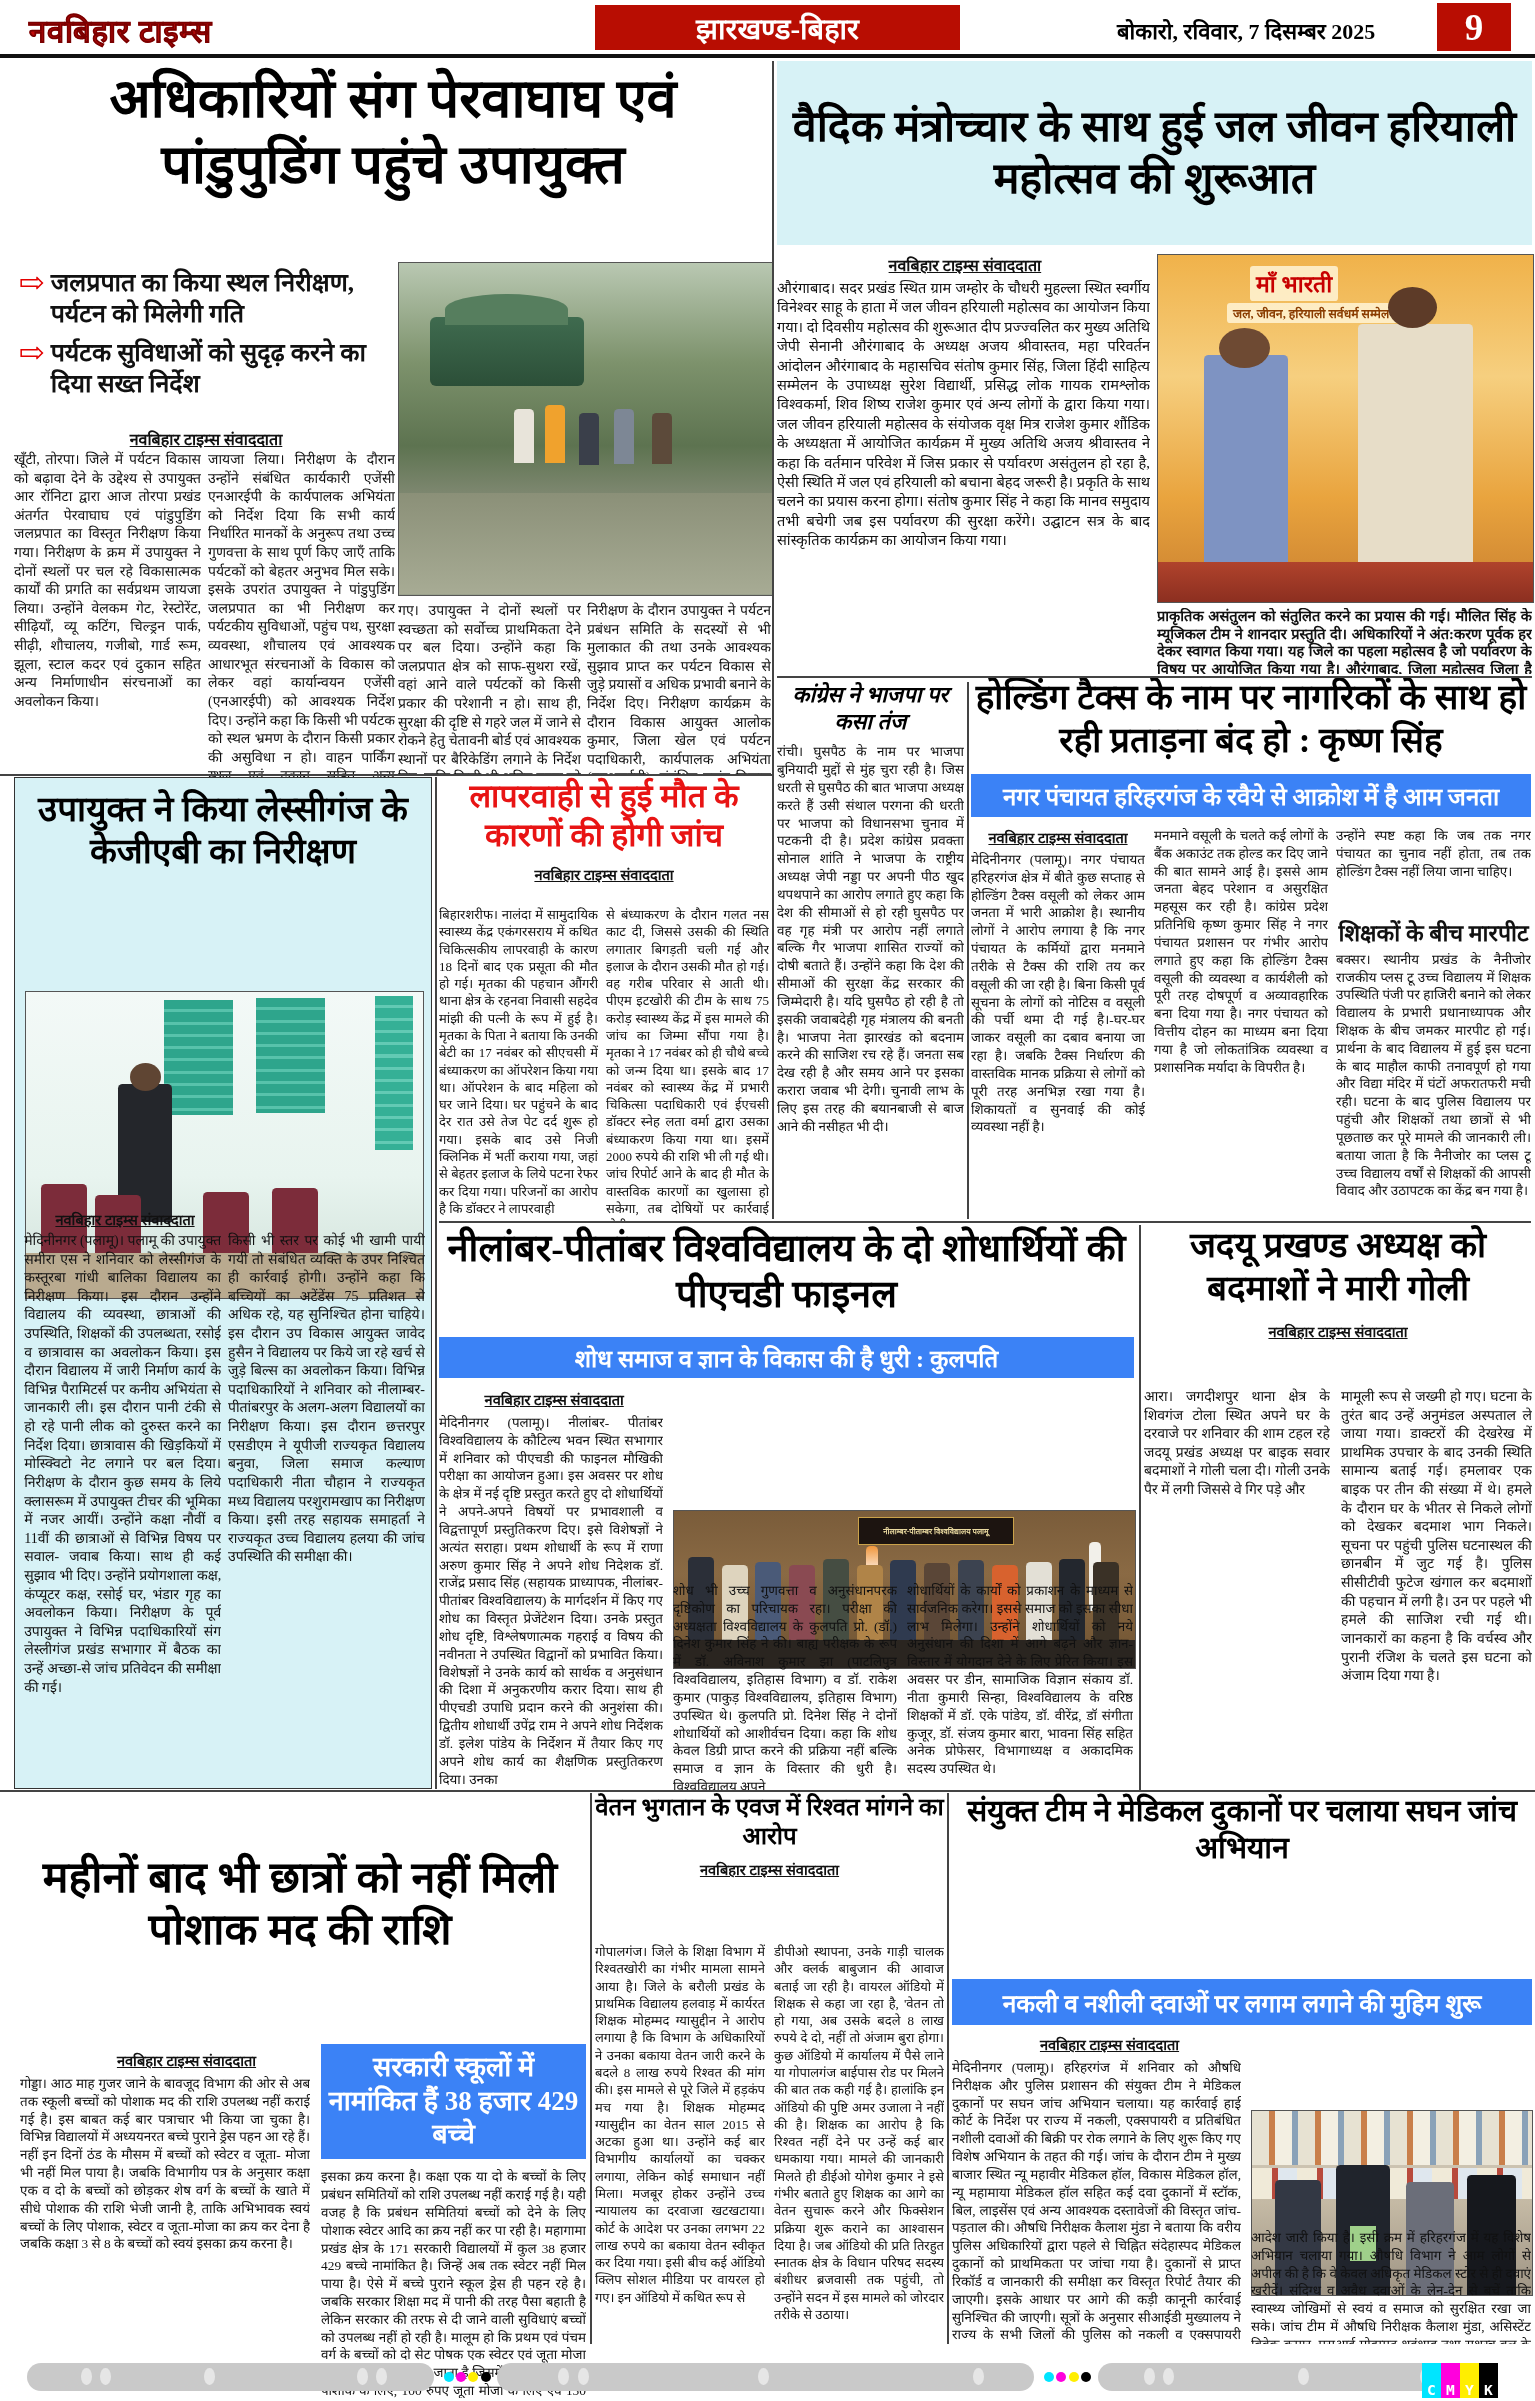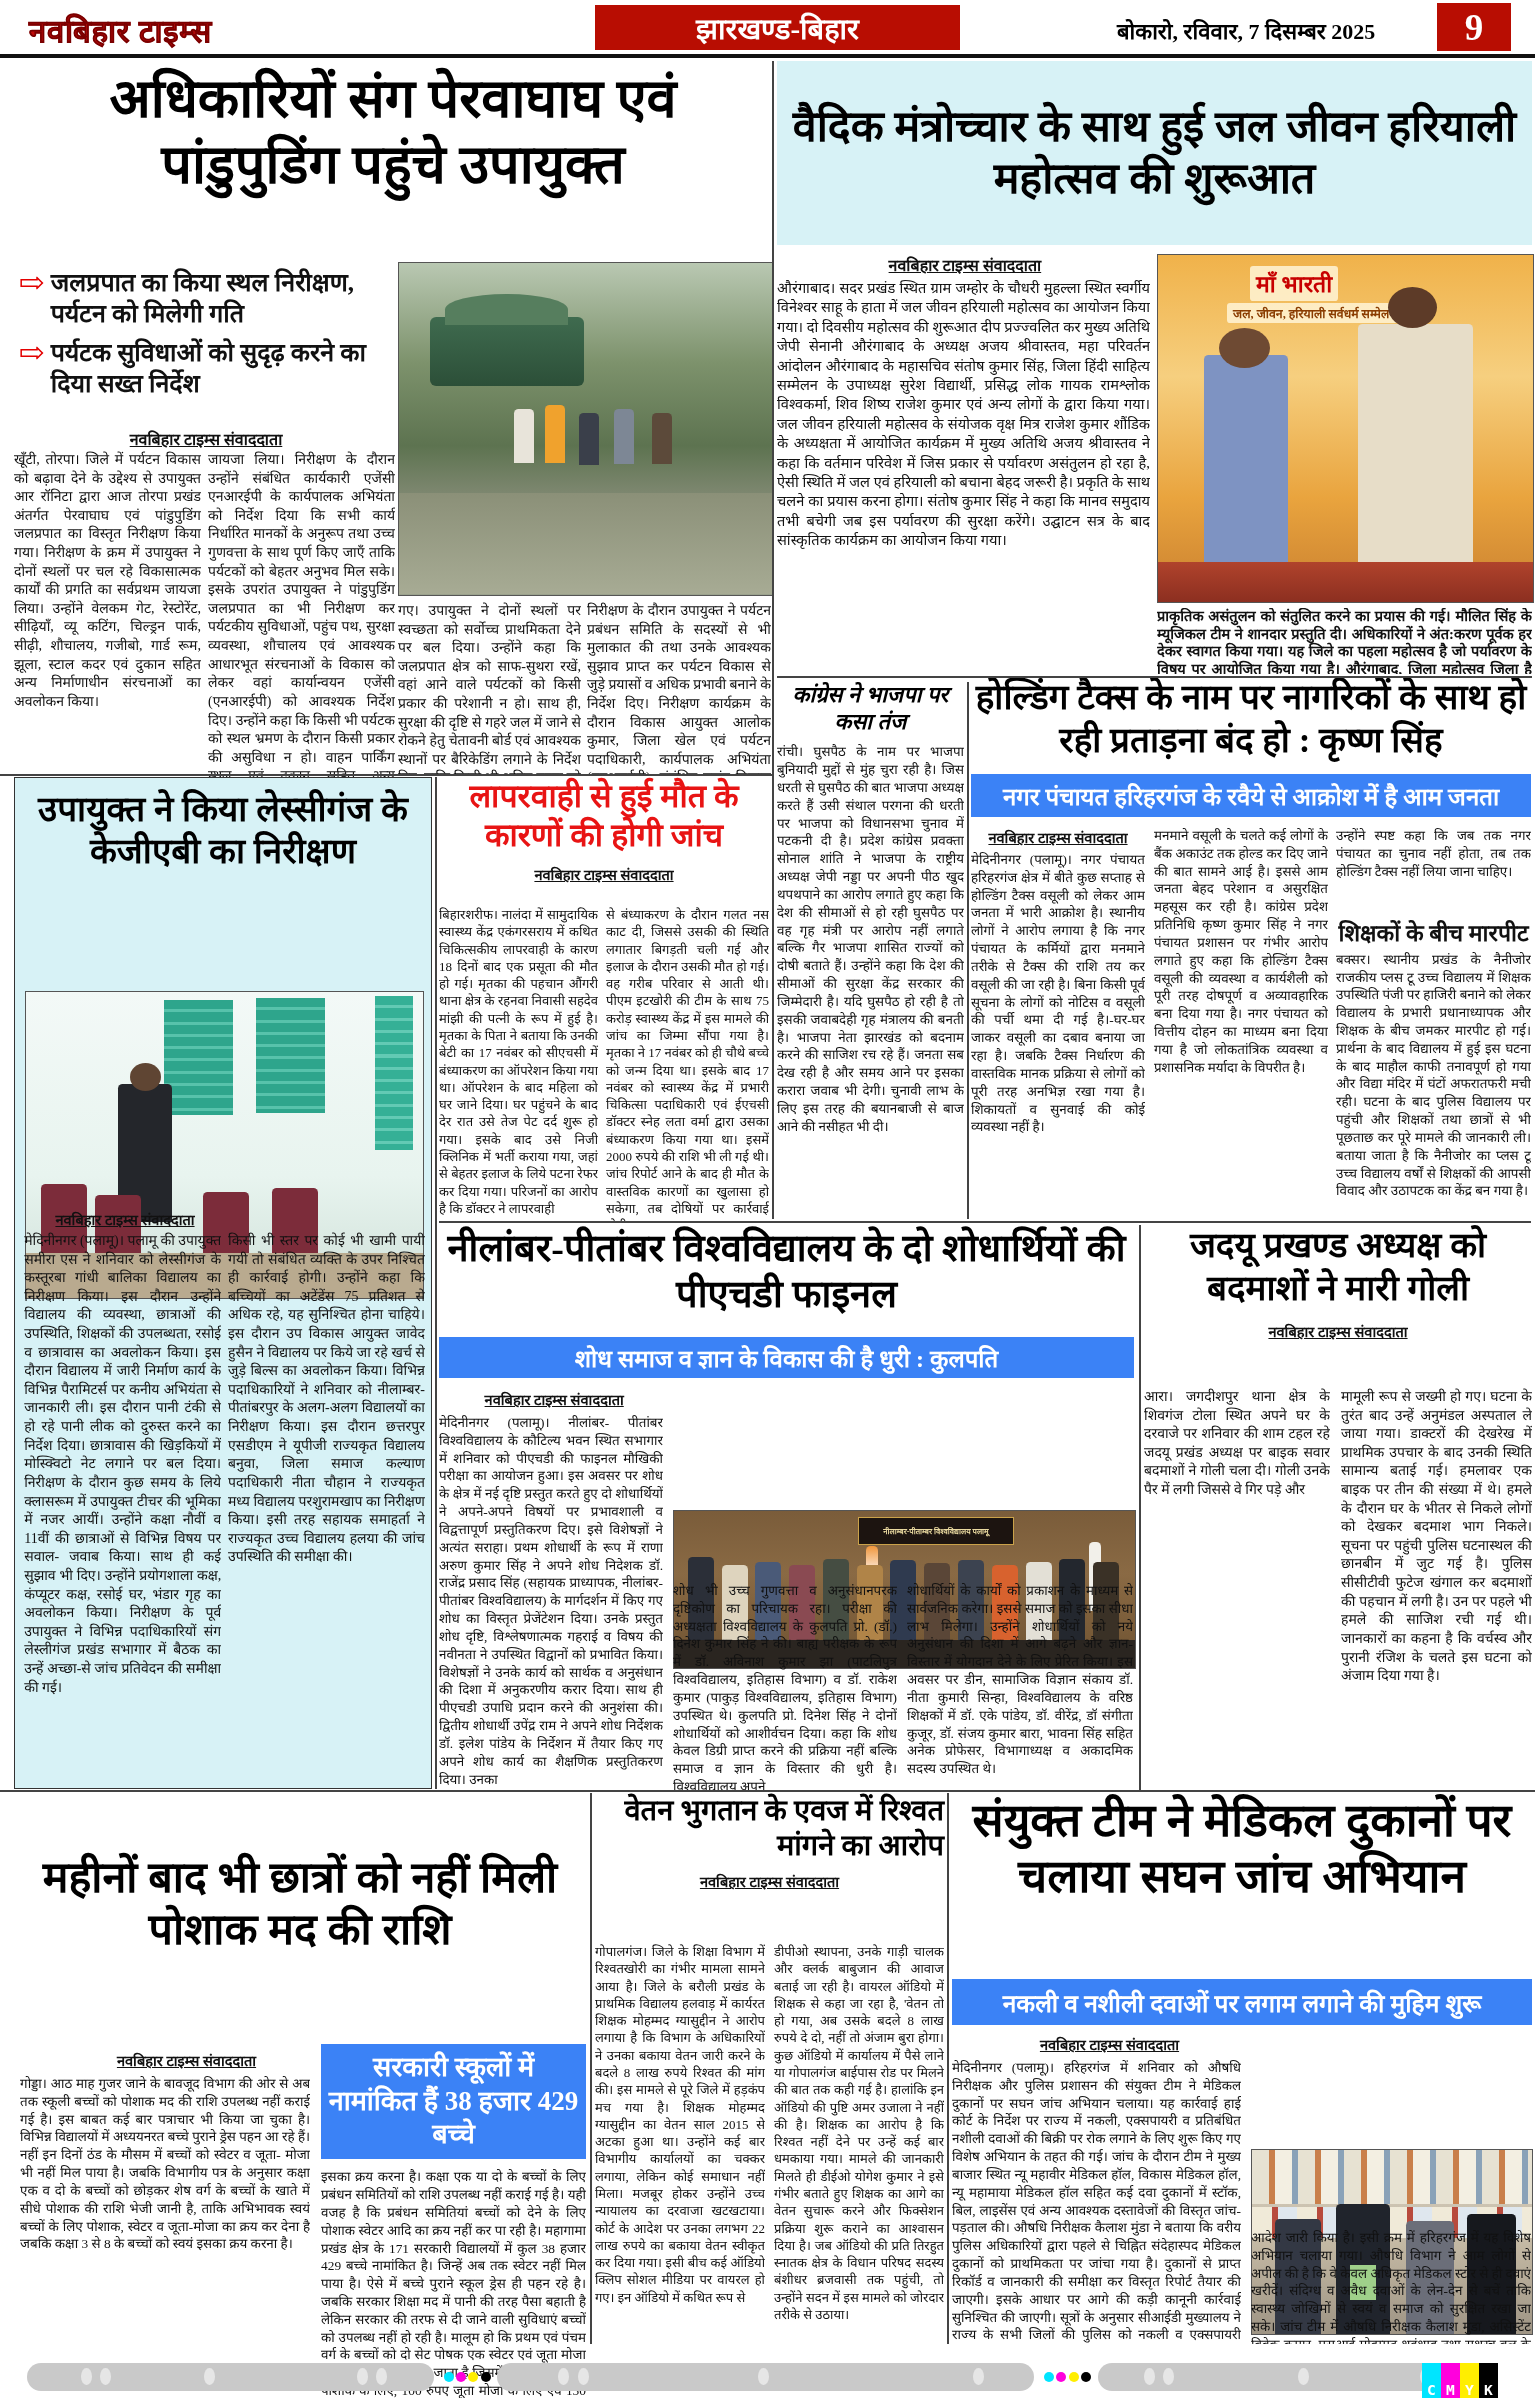--- a/index.html
+++ b/index.html
@@ -183,28 +183,28 @@
     <div class="hl" style="font-size:43px;">महीनों बाद भी छात्रों को नहीं मिली पोशाक मद की राशि</div>
     <div class="byline abs" style="left:46px;top:198px;width:253px;font-size:14.6px;">नवबिहार टाइम्स संवाददाता</div>
     <div class="col abs" style="left:6.1px;top:223px;width:290px;height:326px;font-size:13.4px;">गोड्डा। आठ माह गुजर जाने के बावजूद विभाग की ओर से अब तक स्कूली बच्चों को पोशाक मद की राशि उपलब्ध नहीं कराई गई है। इस बाबत कई बार पत्राचार भी किया जा चुका है। विभिन्न विद्यालयों में अध्ययनरत बच्चे पुराने ड्रेस पहन आ रहे हैं। नहीं इन दिनों ठंड के मौसम में बच्चों को स्वेटर व जूता- मोजा भी नहीं मिल पाया है। जबकि विभागीय पत्र के अनुसार कक्षा एक व दो के बच्चों को छोड़कर शेष वर्ग के बच्चों के खाते में सीधे पोशाक की राशि भेजी जानी है, ताकि अभिभावक स्वयं बच्चों के लिए पोशाक, स्वेटर व जूता-मोजा का क्रय कर देना है जबकि कक्षा 3 से 8 के बच्चों को स्वयं इसका क्रय करना है।</div>
     <div class="abs" style="left:307px;top:192px;width:265px;height:359px;">
       <div class="banner" style="width:100%;height:115px;font-size:27px;line-height:1.25;padding:0 6.1px;box-sizing:border-box;">सरकारी स्कूलों में नामांकित हैं 38 हजार 429 बच्चे</div>
       <div class="col" style="margin-top:9.2px;height:230px;font-size:13.4px;">इसका क्रय करना है। कक्षा एक या दो के बच्चों के लिए प्रबंधन समितियों को राशि उपलब्ध नहीं कराई गई है। यही वजह है कि प्रबंधन समितियां बच्चों को देने के लिए पोशाक स्वेटर आदि का क्रय नहीं कर पा रही है। महागामा प्रखंड क्षेत्र के 171 सरकारी विद्यालयों में कुल 38 हजार 429 बच्चे नामांकित है। जिन्हें अब तक स्वेटर नहीं मिल पाया है। ऐसे में बच्चे पुराने स्कूल ड्रेस ही पहन रहे है। जबकि सरकार शिक्षा मद में पानी की तरह पैसा बहाती है लेकिन सरकार की तरफ से दी जाने वाली सुविधाएं बच्चों को उपलब्ध नहीं हो रही है। मालूम हो कि प्रथम एवं पंचम वर्ग के बच्चों को दो सेट पोषक एक स्वेटर एवं जूता मोजा के लिए 600 रुपए दिया जाता है जिसमें 350 रुपए दो सेट पोशाक के लिए, 100 रुपए जूता मोजा के लिए एवं 150 रुपए एक पीस स्वेटर के लिए दिया जाता है जबकि कक्षा छह से आठ तक के बच्चों को इसी पोशाक के लिए 760 रुपए मिलते हैं। जिसमें 400 रुपए दो सेट पोशाक के लिए, 160 जूता मौजा के लिए एवं 200 रुपया स्वेटर के लिए है।</div>
     </div>
   </div>
 
   <div class="abs" style="left:595px;top:1793px;width:349px;height:551px;">
-    <div class="hl" style="font-size:29px;text-align:right;font-family:Liberation Serif, serif;">वेतन भुगतान के एवज में रिश्वत मांगने का आरोप</div>
+    <div class="hl" style="font-size:24px;text-align:center;font-family:Liberation Serif, serif;">वेतन भुगतान के एवज में रिश्वत मांगने का आरोप</div>
     <div class="byline" style="margin-top:7.7px;font-size:14.6px;">नवबिहार टाइम्स संवाददाता</div>
     <div class="col abs" style="left:0;top:150px;width:170px;height:399px;font-size:13px;">गोपालगंज। जिले के शिक्षा विभाग में रिश्वतखोरी का गंभीर मामला सामने आया है। जिले के बरौली प्रखंड के प्राथमिक विद्यालय हलवाड़ में कार्यरत शिक्षक मोहम्मद ग्यासुद्दीन ने आरोप लगाया है कि विभाग के अधिकारियों ने उनका बकाया वेतन जारी करने के बदले 8 लाख रुपये रिश्वत की मांग की। इस मामले से पूरे जिले में हड़कंप मच गया है। शिक्षक मोहम्मद ग्यासुद्दीन का वेतन साल 2015 से अटका हुआ था। उन्होंने कई बार विभागीय कार्यालयों का चक्कर लगाया, लेकिन कोई समाधान नहीं मिला। मजबूर होकर उन्होंने उच्च न्यायालय का दरवाजा खटखटाया। कोर्ट के आदेश पर उनका लगभग 22 लाख रुपये का बकाया वेतन स्वीकृत कर दिया गया। इसी बीच कई ऑडियो क्लिप सोशल मीडिया पर वायरल हो गए। इन ऑडियो में कथित रूप से</div>
     <div class="col abs" style="left:179px;top:150px;width:170px;height:399px;font-size:13px;">डीपीओ स्थापना, उनके गाड़ी चालक और क्लर्क बाबुजान की आवाज बताई जा रही है। वायरल ऑडियो में शिक्षक से कहा जा रहा है, 'वेतन तो हो गया, अब उसके बदले 8 लाख रुपये दे दो, नहीं तो अंजाम बुरा होगा। कुछ ऑडियो में कार्यालय में पैसे लाने या गोपालगंज बाईपास रोड पर मिलने की बात तक कही गई है। हालांकि इन ऑडियो की पुष्टि अमर उजाला ने नहीं की है। शिक्षक का आरोप है कि रिश्वत नहीं देने पर उन्हें कई बार धमकाया गया। मामले की जानकारी मिलते ही डीईओ योगेश कुमार ने इसे गंभीर बताते हुए शिक्षक का आगे का वेतन सुचारू करने और फिक्सेशन प्रक्रिया शुरू कराने का आश्वासन दिया है। जब ऑडियो की प्रति तिरहुत स्नातक क्षेत्र के विधान परिषद सदस्य बंशीधर ब्रजवासी तक पहुंची, तो उन्होंने सदन में इस मामले को जोरदार तरीके से उठाया।</div>
   </div>
 
   <div class="abs" style="left:952px;top:1793px;width:580px;height:551px;">
-    <div class="hl" style="font-size:46px;">संयुक्त टीम ने मेडिकल दुकानों पर चलाया सघन जांच अभियान</div>
+    <div class="hl" style="font-size:30px;">संयुक्त टीम ने मेडिकल दुकानों पर चलाया सघन जांच अभियान</div>
     <div class="banner abs" style="left:0;top:186px;width:580px;height:46px;font-size:24.6px;">नकली व नशीली दवाओं पर लगाम लगाने की मुहिम शुरू</div>
     <div class="byline abs" style="left:31px;top:241px;width:253px;font-size:14.6px;">नवबिहार टाइम्स संवाददाता</div>
     <div class="col abs" style="left:0;top:266px;width:289px;height:286px;font-size:13.4px;">मेदिनीनगर (पलामू)। हरिहरगंज में शनिवार को औषधि निरीक्षक और पुलिस प्रशासन की संयुक्त टीम ने मेडिकल दुकानों पर सघन जांच अभियान चलाया। यह कार्रवाई हाई कोर्ट के निर्देश पर राज्य में नकली, एक्सपायरी व प्रतिबंधित नशीली दवाओं की बिक्री पर रोक लगाने के लिए शुरू किए गए विशेष अभियान के तहत की गई। जांच के दौरान टीम ने मुख्य बाजार स्थित न्यू महावीर मेडिकल हॉल, विकास मेडिकल हॉल, न्यू महामाया मेडिकल हॉल सहित कई दवा दुकानों में स्टॉक, बिल, लाइसेंस एवं अन्य आवश्यक दस्तावेजों की विस्तृत जांच-पड़ताल की। औषधि निरीक्षक कैलाश मुंडा ने बताया कि वरीय पुलिस अधिकारियों द्वारा पहले से चिह्नित संदेहास्पद मेडिकल दुकानों को प्राथमिकता पर जांचा गया है। दुकानों से प्राप्त रिकॉर्ड व जानकारी की समीक्षा कर विस्तृत रिपोर्ट तैयार की जाएगी। इसके आधार पर आगे की कड़ी कानूनी कार्रवाई सुनिश्चित की जाएगी। सूत्रों के अनुसार सीआईडी मुख्यालय ने राज्य के सभी जिलों की पुलिस को नकली व एक्सपायरी दवाओं की बिक्री पर सख्त कार्रवाई करने व प्रतिबंधित नशीली दवाओं के अवैध कारोबार पर कड़ी निगरानी बढ़ाने का</div>
     <div class="photo ph-shop abs" style="left:299px;top:244px;width:280px;height:184px;">
       <div class="abs" style="left:0;top:0;width:280px;height:54px;background:repeating-linear-gradient(90deg,#e7e2d2 0 17px,#c97f4a 17px 23px,#f3efe2 23px 40px,#8aa2b8 40px 46px);"></div>
       <div class="abs" style="left:0;top:57px;width:280px;height:31px;background:repeating-linear-gradient(90deg,#f0ead8 0 20px,#b84a3c 20px 26px,#dfe7ee 26px 45px);"></div>
       <div class="fig" style="left:23px;top:69px;width:46px;height:115px;background:#333844;"></div>
       <div class="fig" style="left:84px;top:54px;width:54px;height:131px;background:#20242c;"></div>
       <div class="fig" style="left:154px;top:71px;width:48px;height:114px;background:#6b6e79;"></div>
       <div class="fig" style="left:215px;top:64px;width:49px;height:120px;background:#16181d;"></div>

